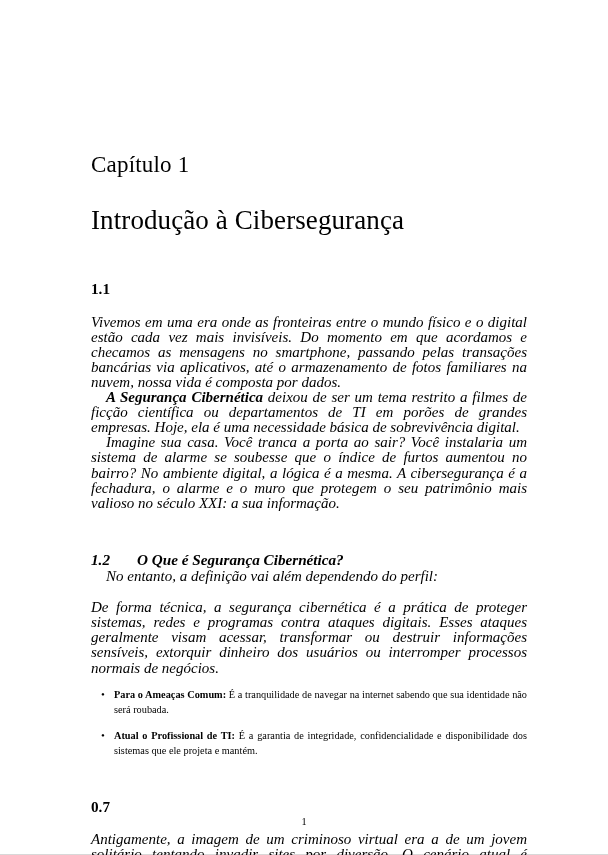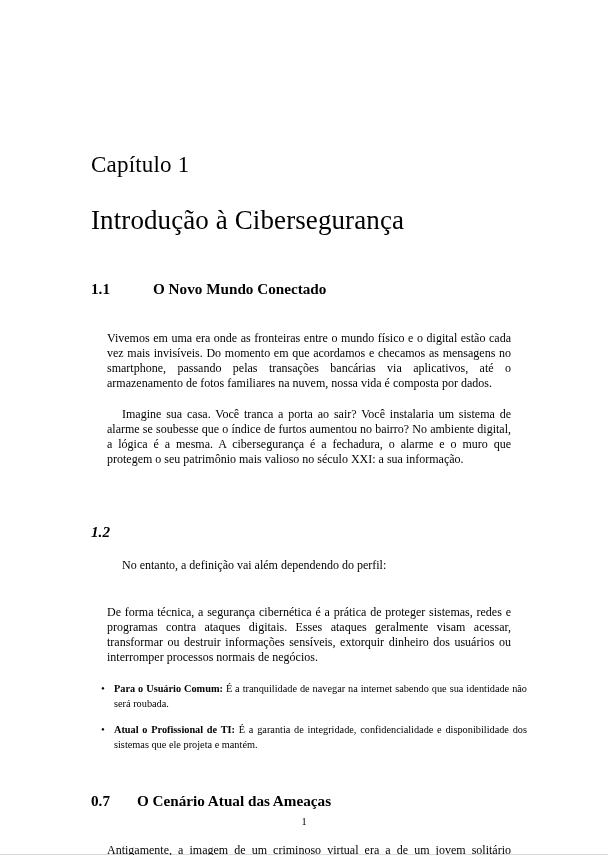--- a/index.html
+++ b/index.html
@@ -53,32 +53,33 @@
     font-size: 15.2px;
     font-weight: bold;
     line-height: 1.2;
     display: flex;
   }
   .section .sec-num {
     display: inline-block;
     width: 46px;
     flex: 0 0 46px;
   }
-  .sec-1 { padding-top: 44px; gap: 16px; }
+  .sec-1 { padding-top: 44px; }
   .sec-2 { padding-top: 40px; font-style: italic; }
   .sec-3 { padding-top: 40px; }
 
   
   p.para {
-    margin: 16px;
-    font-size: 12px;
+    margin: 0;
+    font-size: 15px;
     line-height: 15.1px;
     text-align: justify;
     text-justify: inter-word;
     hyphens: none;
+    font-style: italic;
   }
   p.first-para { padding-top: 16px; }
   p.cont-para  { text-indent: 15px; }
 
   ul.bullets {
     margin: 0;
     padding: 0;
     list-style: none;
   }
   ul.bullets li {
@@ -116,45 +117,45 @@
 
 <div class="page">
   <div class="page-body">
 
     <h1 class="chapter-number">Capítulo 1</h1>
 
     <h1 class="chapter-title">Introdução à Cibersegurança</h1>
 
     <h2 class="section sec-1">
       <span class="sec-num">1.1</span>
-      <span>O Novo Mundo Conectado</span>
     </h2>
 
     <p class="para first-para">Vivemos em uma era onde as fronteiras entre o mundo físico e o digital estão cada vez mais invisíveis. Do momento em que acordamos e checamos as mensagens no smartphone, passando pelas transações bancárias via aplicativos, até o armazenamento de fotos familiares na nuvem, nossa vida é composta por dados.</p>
 
+    <p class="para cont-para"><span class="b">A Segurança Cibernética</span><span> deixou de ser um tema restrito a filmes de ficção científica ou departamentos de TI em porões de grandes empresas. Hoje, ela é uma necessidade básica de sobrevivência digital.</span></p>
 
     <p class="para cont-para">Imagine sua casa. Você tranca a porta ao sair? Você instalaria um sistema de alarme se soubesse que o índice de furtos aumentou no bairro? No ambiente digital, a lógica é a mesma. A cibersegurança é a fechadura, o alarme e o muro que protegem o seu patrimônio mais valioso no século XXI: a sua informação.</p>
 
     <h2 class="section sec-2">
       <span class="sec-num">1.2</span>
+      <span>O Que é Segurança Cibernética?</span>
     </h2>
 
     <p class="para cont-para">No entanto, a definição vai além dependendo do perfil:</p>
 
     <p class="para first-para">De forma técnica, a segurança cibernética é a prática de proteger sistemas, redes e programas contra ataques digitais. Esses ataques geralmente visam acessar, transformar ou destruir informações sensíveis, extorquir dinheiro dos usuários ou interromper processos normais de negócios.</p>
 
     <ul class="bullets">
-      <li><span class="dot">•</span><span class="b">Para o Usuário Comum:</span><span> É a tranquilidade de navegar na internet sabendo que sua identidade não será roubada.</span></li>
+      <li><span class="dot">•</span><span class="b">Para o Ameaças Comum:</span><span> É a tranquilidade de navegar na internet sabendo que sua identidade não será roubada.</span></li>
       <li><span class="dot">•</span><span class="b">Atual o Profissional de TI:</span><span> É a garantia de integridade, confidencialidade e disponibilidade dos sistemas que ele projeta e mantém.</span></li>
     </ul>
 
 
     <h2 class="section sec-3">
       <span class="sec-num">0.7</span>
-      <span>O Cenário Atual das Ameaças</span>
     </h2>
 
     <p class="para first-para">Antigamente, a imagem de um criminoso virtual era a de um jovem solitário tentando invadir sites por diversão. O cenário atual é drasticamente diferente. O cibercrime se tornou uma indústria organizada e altamente lucrativa.</p>
 
   </div>
 
   <div class="page-number">1</div>
 </div>
 
 </body></html>

